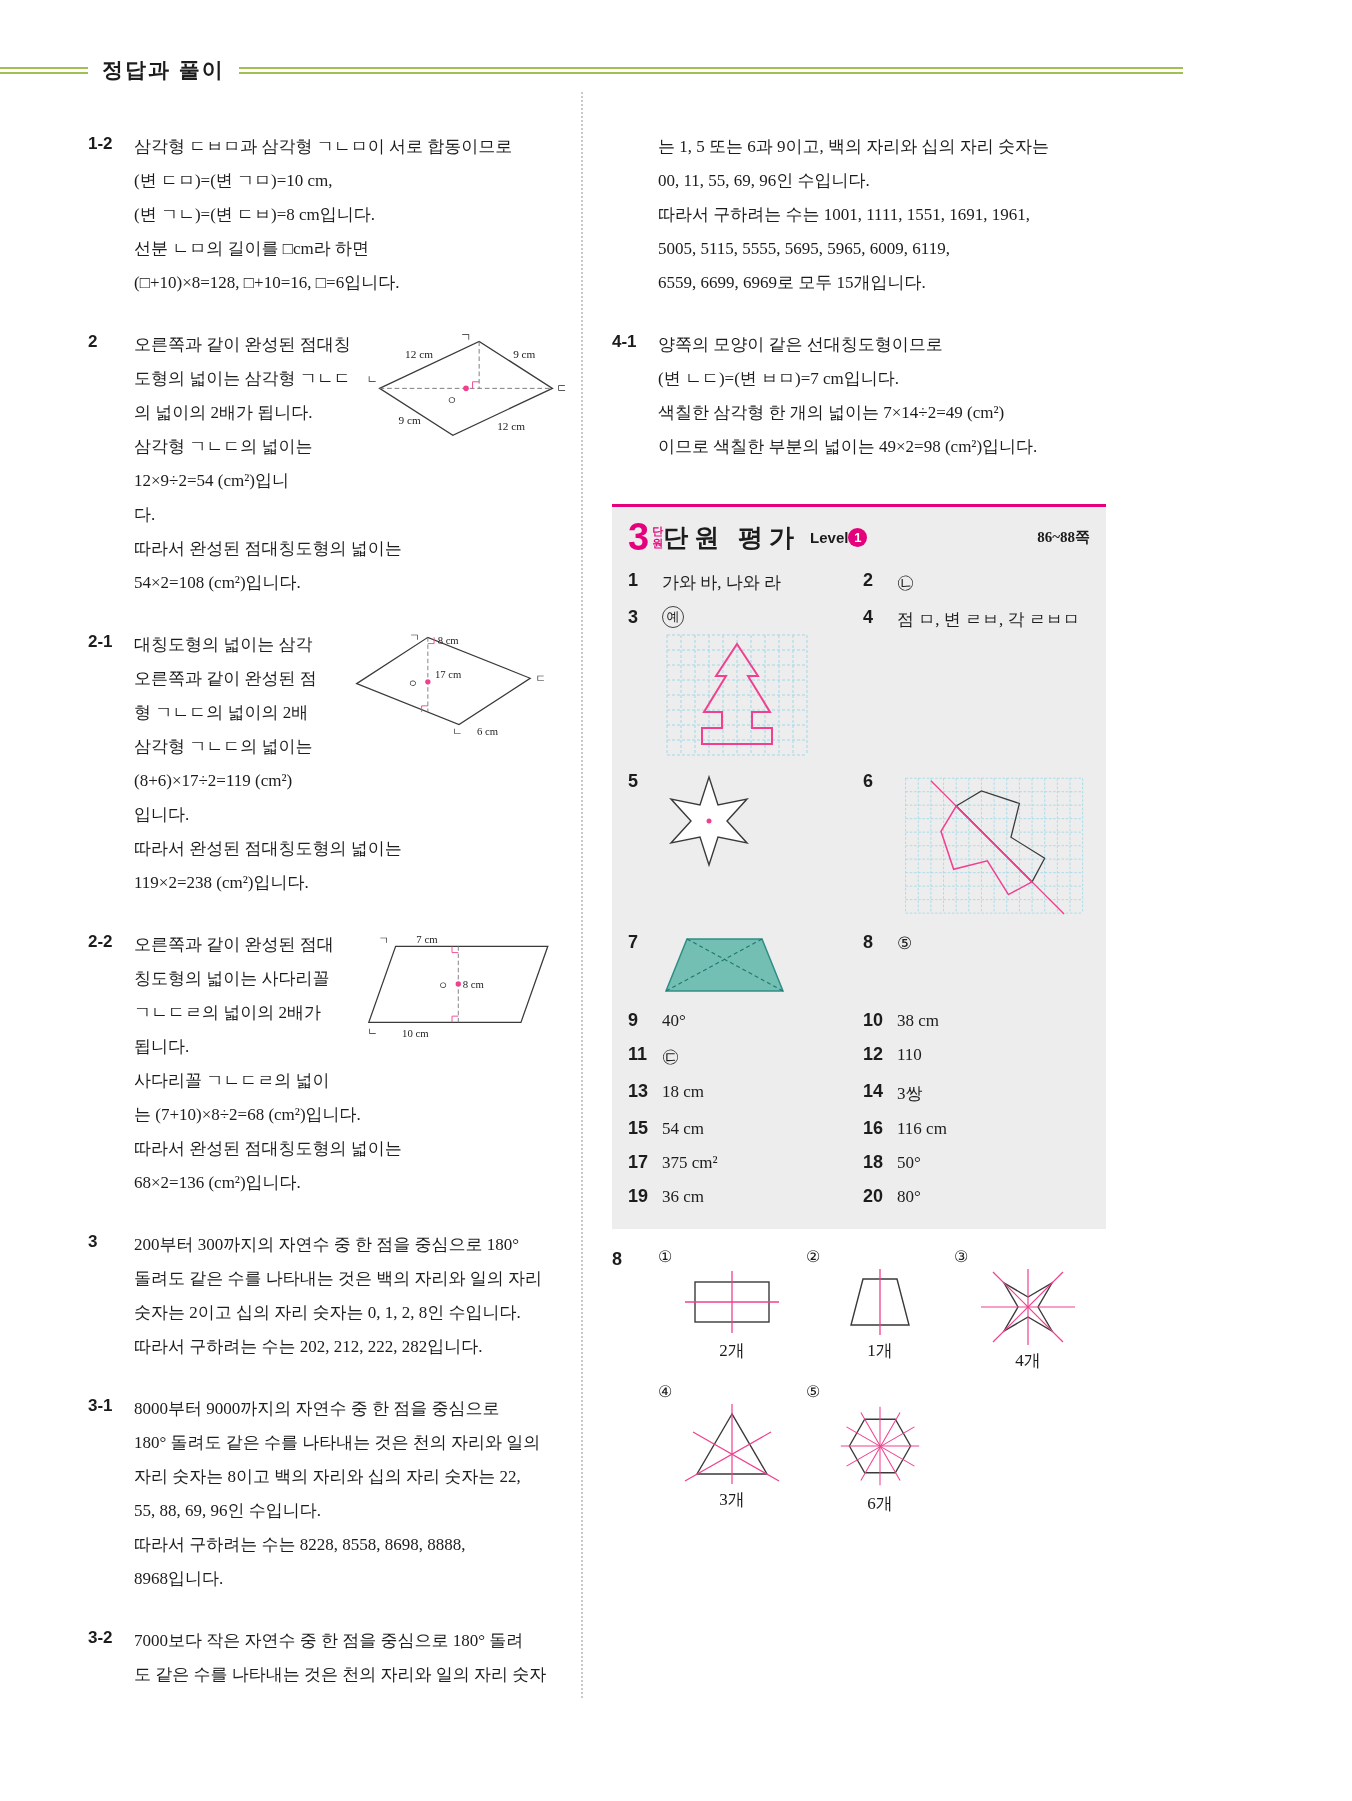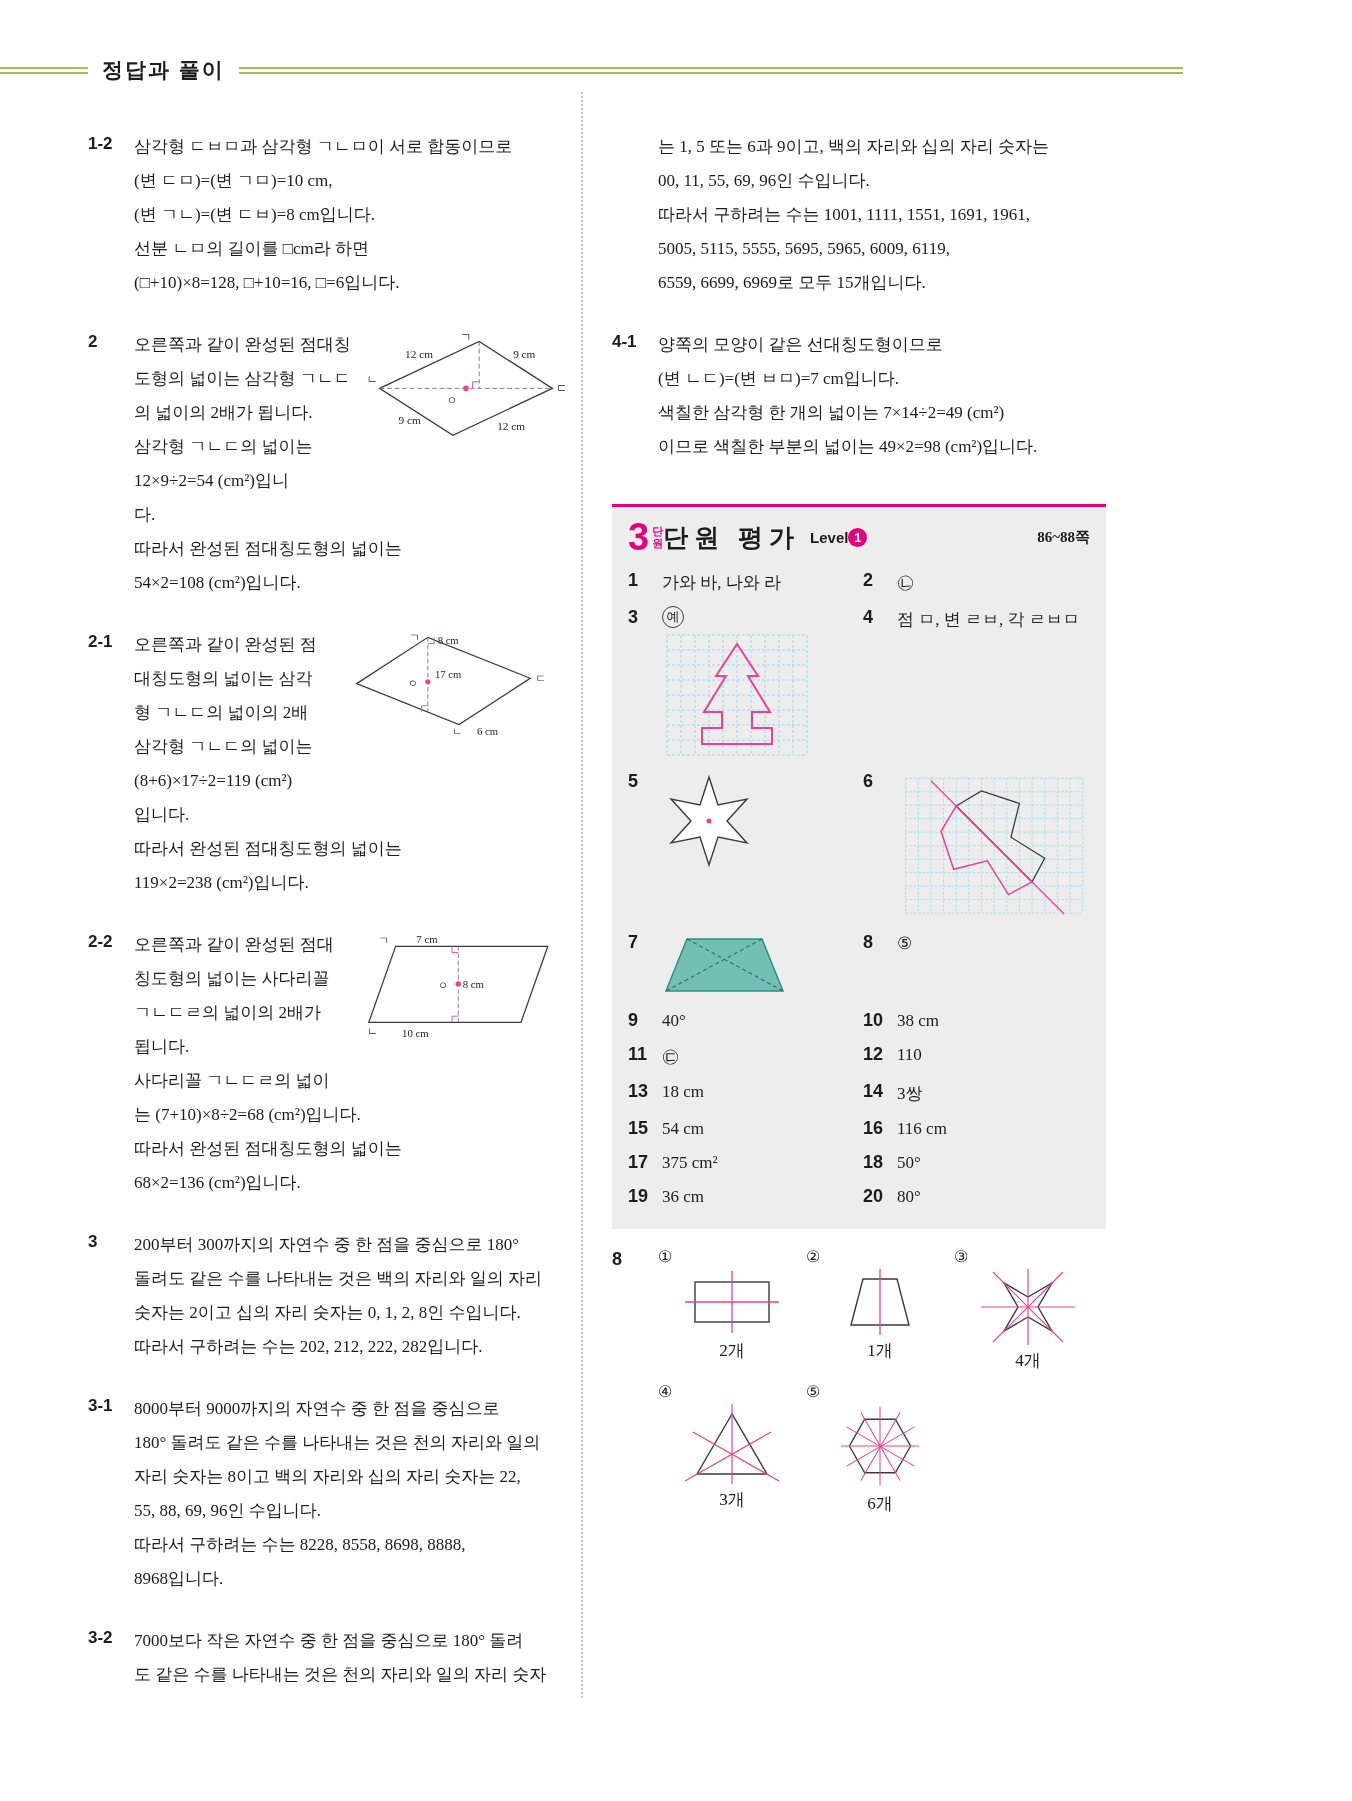--- a/index.html
+++ b/index.html
@@ -138,22 +138,22 @@
           <text class="jamo" x="76" y="10" text-anchor="end">ㄱ</text>
           <text class="dim" x="96" y="13" text-anchor="start">8 cm</text>
           <text class="dim" x="93" y="52" text-anchor="start">17 cm</text>
           <text class="jamo" x="206" y="56" text-anchor="start">ㄷ</text>
           <text class="jamo" x="74" y="62" text-anchor="end">ㅇ</text>
           <text class="jamo" x="118" y="116" text-anchor="middle">ㄴ</text>
           <text class="dim" x="152" y="116" text-anchor="middle">6 cm</text>
         </svg>
       </div>
       <div>
+          <div class="pline">대칭도형의 넓이는 삼각</div>
           <div class="pline">오른쪽과 같이 완성된 점</div>
-          <div class="pline">대칭도형의 넓이는 삼각</div>
           <div class="pline">형 ㄱㄴㄷ의 넓이의 2배</div>
           <div class="pline">삼각형 ㄱㄴㄷ의 넓이는 (8+6)×17÷2=119 (cm²)</div>
           <div class="pline">입니다.</div>
           <div class="pline">따라서 완성된 점대칭도형의 넓이는</div>
           <div class="pline">119×2=238 (cm²)입니다.</div>
         </div>
     </div>
   </section>
 
   <section class="prob">

